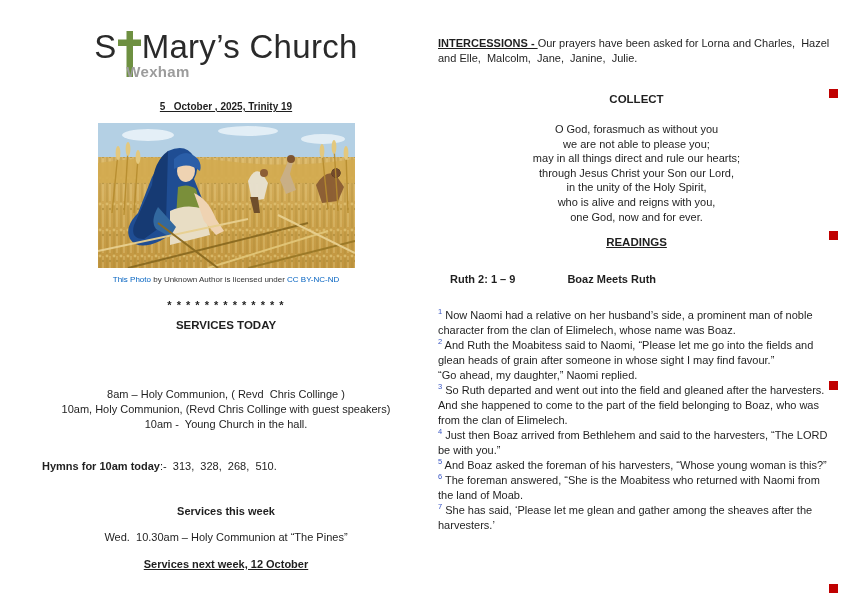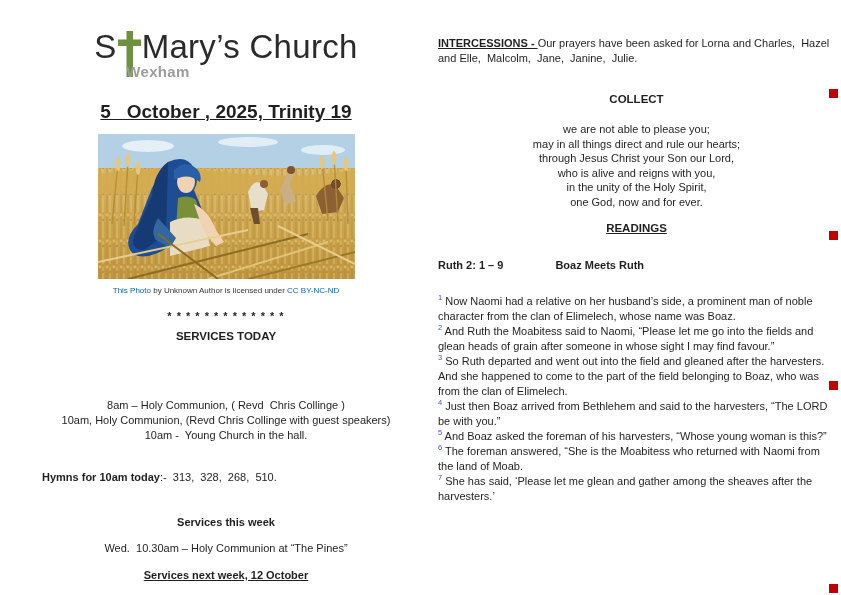--- a/index.html
+++ b/index.html
@@ -10,21 +10,21 @@
   }
 
   
   .left-col { position:absolute; left:30px; top:24px; width:392px; text-align:center; }
 
   .logo { position:relative; display:inline-block; height:60px; margin-top:4px; }
   .logo-row { display:flex; align-items:flex-start; font-size:33px; color:#2a2a2a; letter-spacing:.3px; }
   .logo-cross { margin:3px 1px 0 1px; }
   .logo-sub { position:absolute; left:32px; top:35px; font-size:15px; font-weight:bold; color:#9c9c9c; letter-spacing:.3px; }
 
-  .date-heading { margin-top:13px; font-size:19px; font-weight:bold; text-decoration:underline; white-space:pre-wrap; }
+  .date-heading { margin-top:13px; font-size:10px; font-weight:bold; text-decoration:underline; white-space:pre-wrap; }
 
   .hero { margin-top:11px; width:257px; height:145px; display:inline-block; }
   .caption { margin-top:3px; font-size:8px; color:#333; }
   .caption a { color:#0563c1; text-decoration:none; }
 
   .stars { margin-top:15px; font-size:11px; font-weight:bold; letter-spacing:1px; }
   .col-heading { font-size:11.5px; font-weight:bold; }
   .svc-today-heading { margin-top:8px; }
   .body-text { font-size:11px; line-height:15px; white-space:pre-wrap; }
   .svc-lines { margin-top:11px; }
@@ -34,21 +34,21 @@
   .svc-next-heading { margin-top:13px; text-decoration:underline; }
   .svc-next-lines { margin-top:15px; }
 
   
   .right-col { position:absolute; left:438px; top:36px; width:397px; }
   .intercessions { font-size:11px; line-height:15px; white-space:pre-wrap; }
   .intercessions .label { font-weight:bold; text-decoration:underline; }
   .collect-heading { margin-top:27px; text-align:center; }
   .collect-block { margin-top:17px; text-align:center; font-size:11px; line-height:14.6px; }
   .readings-heading { margin-top:12px; text-align:center; text-decoration:underline; }
-  .reading-ref-line { margin-top:25px; display:flex; font-size:11px; font-weight:bold; }
+  .reading-ref-line { margin-top:25px; display:flex; font-size:11px; font-weight:bold;margin-left:12px; }
   .reading-title { margin-left:52px; }
   .verses { margin-top:23px; }
   .verse-line { font-size:11px; line-height:15px; }
   .verse-line span { white-space:pre-wrap; }
   sup.verse-num { color:#3a57c4; font-size:7.5px; line-height:0; }
 
   
   .edge-marker { position:absolute; width:9px; height:9px; background:#c00000; right:3px; }
   .em-1 { top:89px; } .em-2 { top:231px; } .em-3 { top:381px; } .em-4 { top:584px; }
 </style>
@@ -170,41 +170,43 @@
   </div>
 
   <div class="right-col">
 
     <div class="intercessions"><span class="label">INTERCESSIONS - </span><span>Our prayers have been asked for Lorna and Charles,  Hazel and Elle,  Malcolm,  Jane,  Janine,  Julie.</span></div>
 
     <div class="col-heading collect-heading">COLLECT</div>
 
     <div class="collect-block">
 
+    <div class="collect-line">O God, forasmuch as without you</div>
         <div class="collect-line">we are not able to please you;</div>
         <div class="collect-line">may in all things direct and rule our hearts;</div>
         <div class="collect-line">through Jesus Christ your Son our Lord,</div>
+        <div class="collect-line">in the unity of the Holy Spirit,</div>
         <div class="collect-line">who is alive and reigns with you,</div>
-        <div class="collect-line">in the unity of the Holy Spirit,</div>
         <div class="collect-line">one God, now and for ever.</div>
       </div>
 
     <div class="col-heading readings-heading">READINGS</div>
 
     <div class="reading-ref-line">
       <span>Ruth 2: 1 – 9</span>
       <span class="reading-title">Boaz Meets Ruth</span>
     </div>
 
     <div class="verses">
 
         <div class="verse-line"><sup class="verse-num">1</sup><span> Now Naomi had a relative on her husband’s side, a prominent man of noble character from the clan of Elimelech, whose name was Boaz.</span></div>
 
         <div class="verse-line"><sup class="verse-num">2</sup><span> And Ruth the Moabitess said to Naomi, “Please let me go into the fields and glean heads of grain after someone in whose sight I may find favour.”</span></div>
 
+        <div class="verse-line"><sup class="verse-num"></sup><span>“Go ahead, my daughter,” Naomi replied.</span></div>
 
         <div class="verse-line"><sup class="verse-num">3</sup><span> So Ruth departed and went out into the field and gleaned after the harvesters.</span></div>
 
         <div class="verse-line"><sup class="verse-num"></sup><span>And she happened to come to the part of the field belonging to Boaz, who was from the clan of Elimelech.</span></div>
 
         <div class="verse-line"><sup class="verse-num">4</sup><span> Just then Boaz arrived from Bethlehem and said to the harvesters, “The LORD be with you.”</span></div>
 
 
         <div class="verse-line"><sup class="verse-num">5</sup><span> And Boaz asked the foreman of his harvesters, “Whose young woman is this?”</span></div>
 

